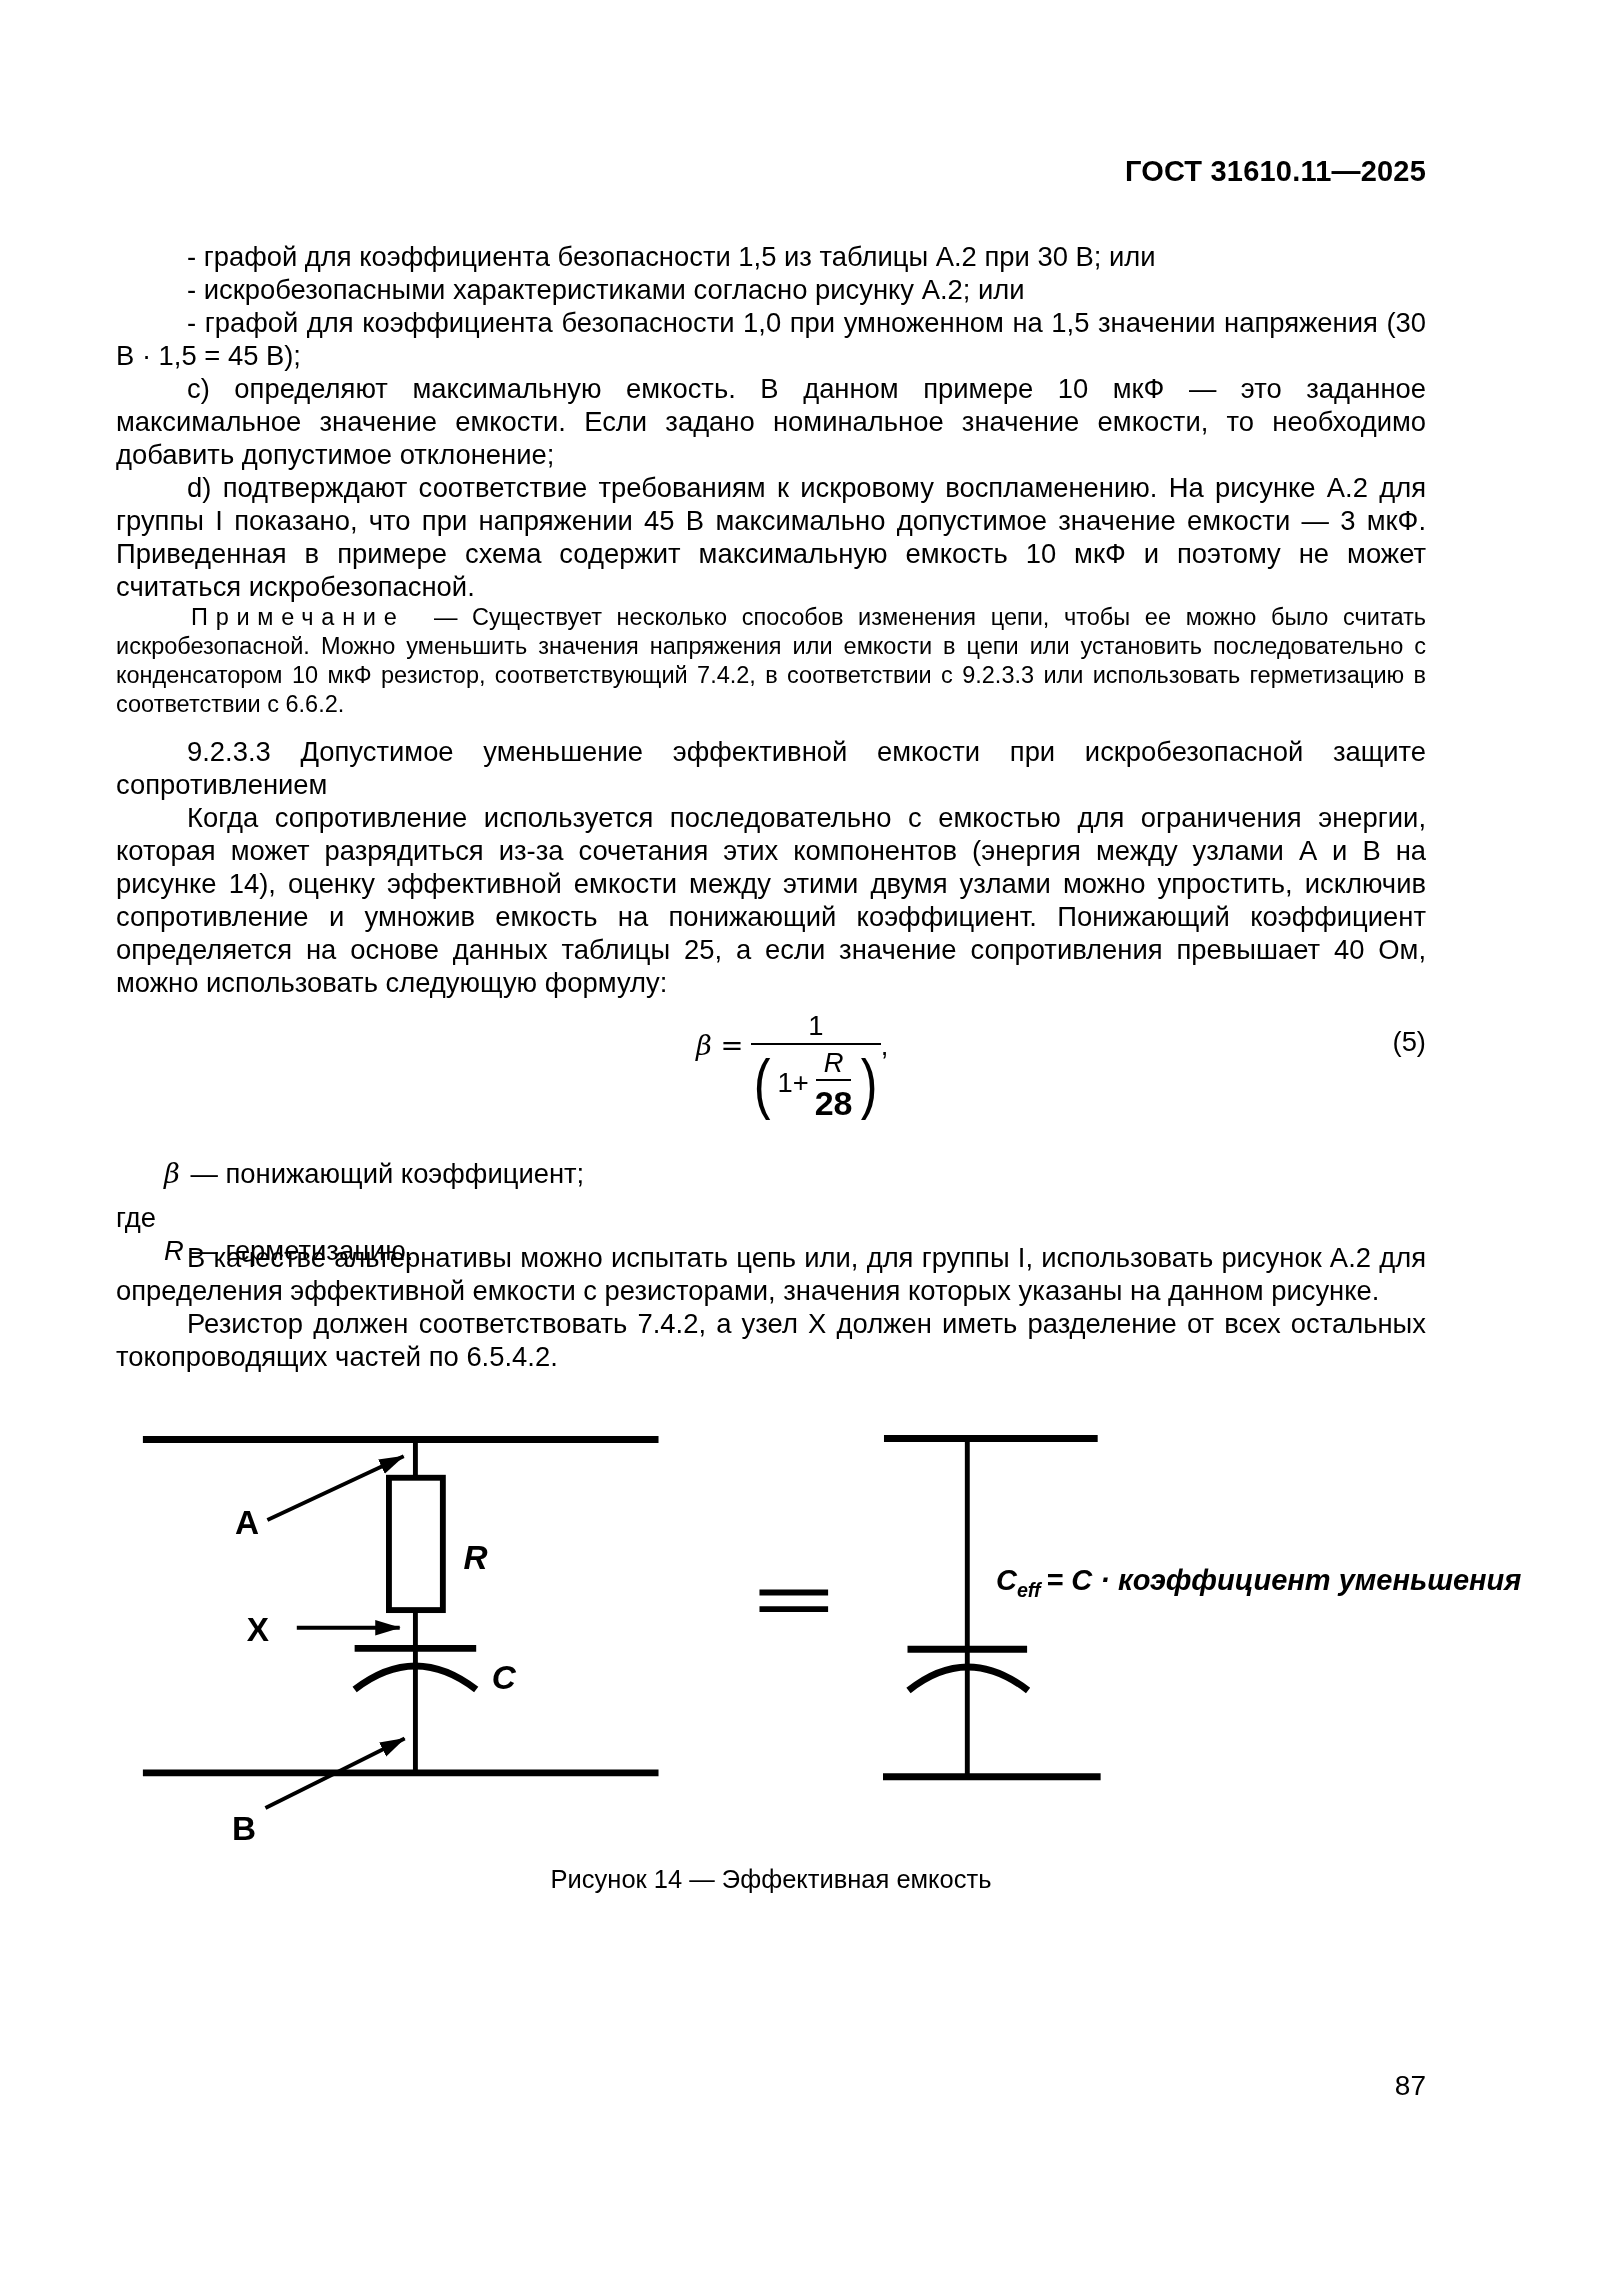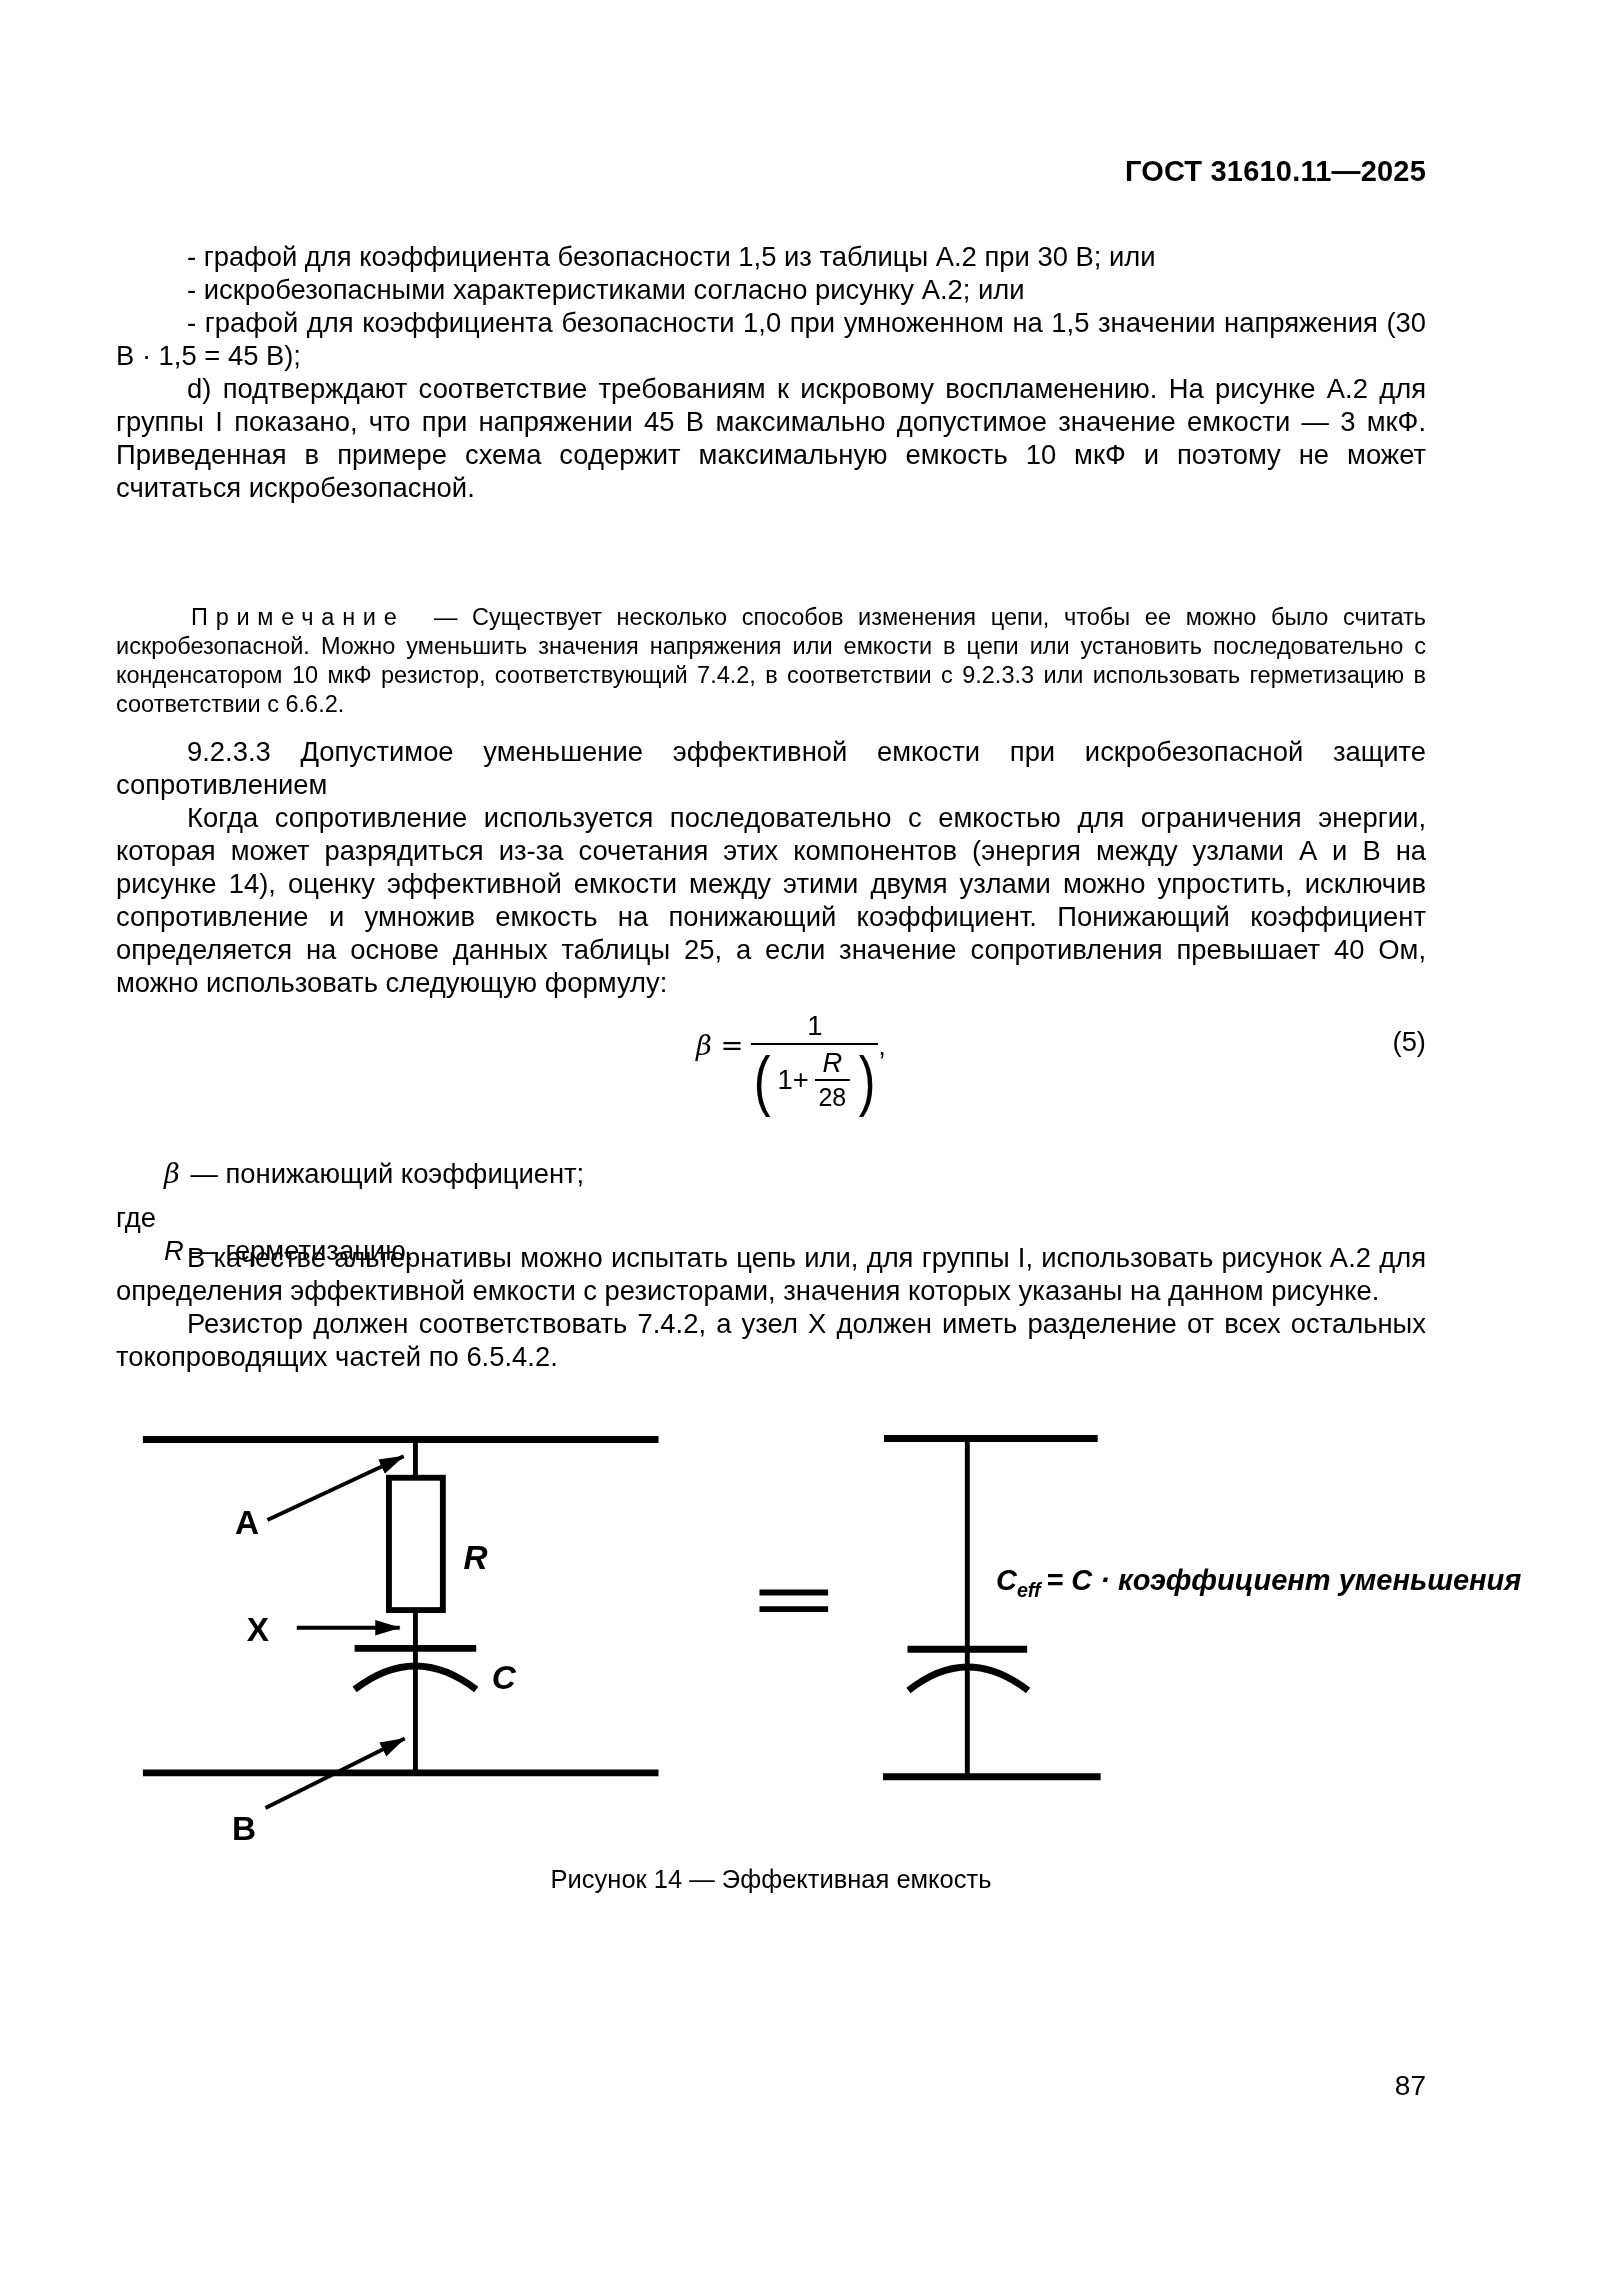--- a/index.html
+++ b/index.html
@@ -31,21 +31,21 @@
   .f-side{font-size:27.4px;line-height:33px;margin-top:18.6px;}
   .f-lhs{margin-right:7.8px;}
   .f-beta,.w-beta{font-family:"DejaVu Serif",serif;font-style:italic;}
   .frac{display:inline-flex;flex-direction:column;align-items:center;}
   .f-num{font-size:27.4px;line-height:31px;padding:0 13.7px 2px 13.7px;}
   .f-den{border-top:2.9px solid #000;display:flex;align-items:center;padding-top:2.9px;gap:3.9px;}
   .paren{font-size:67px;font-weight:400;line-height:0.95;transform:scaleX(0.75);}
   .den-pre{font-size:27.4px;}
   .frac2{display:inline-flex;flex-direction:column;align-items:center;margin:0 2px;}
   .f2-num{font-size:27.4px;line-height:30px;font-style:italic;padding:0 7.8px 1px 7.8px;border-bottom:2.9px solid #000;}
-  .f2-den{font-size:25px;line-height:30px;padding-top:1px;}
+  .f2-den{font-size:34px;line-height:30px;padding-top:7px;font-weight:bold;}
   .eq-num{position:absolute;right:0;top:15.7px;font-size:27.4px;}
   
   .where{position:absolute;left:116px;top:1157px;font-size:27.4px;line-height:33px;}
   .where-row{display:flex;}
   .w-pre{display:inline-block;width:48px;margin-top:44px;}
   .w-sym{display:inline-block;width:26.5px;}
   #block-after{top:1241px;}
   
   .fig-svg{position:absolute;left:88px;top:1409px;}
   .ceff-label{
@@ -66,20 +66,21 @@
 </style>
 </head>
 <body>
 
 <div class="doc-header">ГОСТ 31610.11—2025</div>
 
 <div class="textblock" id="block-main">
   <p>- графой для коэффициента безопасности 1,5 из таблицы А.2 при 30 В; или</p>
   <p>- искробезопасными характеристиками согласно рисунку А.2; или</p>
   <p>- графой для коэффициента безопасности 1,0 при умноженном на 1,5 значении напряжения (30 В · 1,5 = 45 В);</p>
+  <p>c) определяют максимальную емкость. В данном примере 10 мкФ — это заданное максимальное значение емкости. Если задано номинальное значение емкости, то необходимо добавить допустимое отклонение;</p>
   <p>d) подтверждают соответствие требованиям к искровому воспламенению. На рисунке А.2 для группы I показано, что при напряжении 45 В максимально допустимое значение емкости — 3 мкФ. Приведенная в примере схема содержит максимальную емкость 10 мкФ и поэтому не может считаться искробезопасной.</p>
 </div>
 
 <div class="note">
   <p><span class="note-label">Примечание</span>&nbsp; <span>— Существует несколько способов изменения цепи, чтобы ее можно было считать искробезопасной. Можно уменьшить значения напряжения или емкости в цепи или установить последовательно с конденсатором 10 мкФ резистор, соответствующий 7.4.2, в соответствии с 9.2.3.3 или использовать герметизацию в соответствии с 6.6.2.</span></p>
 </div>
 
 <div class="textblock" id="block-section">
   <p>9.2.3.3 Допустимое уменьшение эффективной емкости при искробезопасной защите сопротивлением</p>
   <p>Когда сопротивление используется последовательно с емкостью для ограничения энергии, которая может разрядиться из-за сочетания этих компонентов (энергия между узлами А и В на рисунке 14), оценку эффективной емкости между этими двумя узлами можно упростить, исключив сопротивление и умножив емкость на понижающий коэффициент. Понижающий коэффициент определяется на основе данных таблицы 25, а если значение сопротивления превышает 40 Ом, можно использовать следующую формулу:</p>

